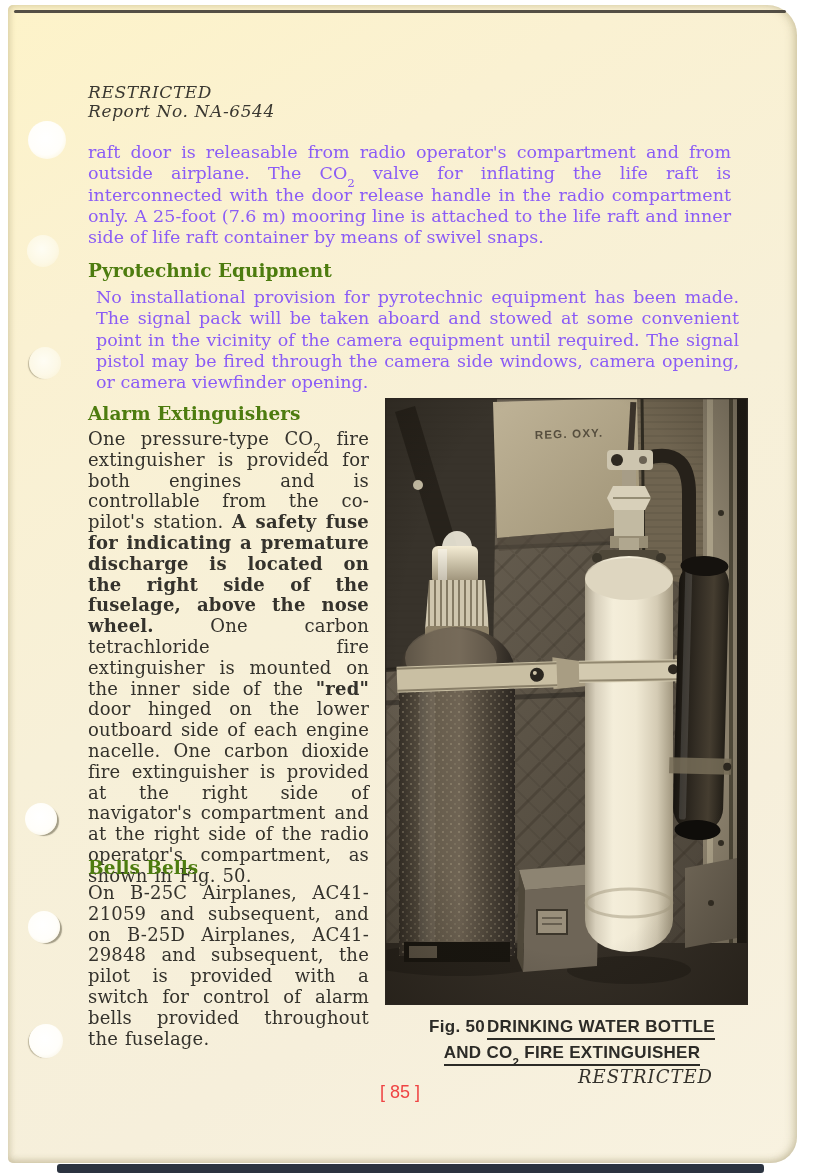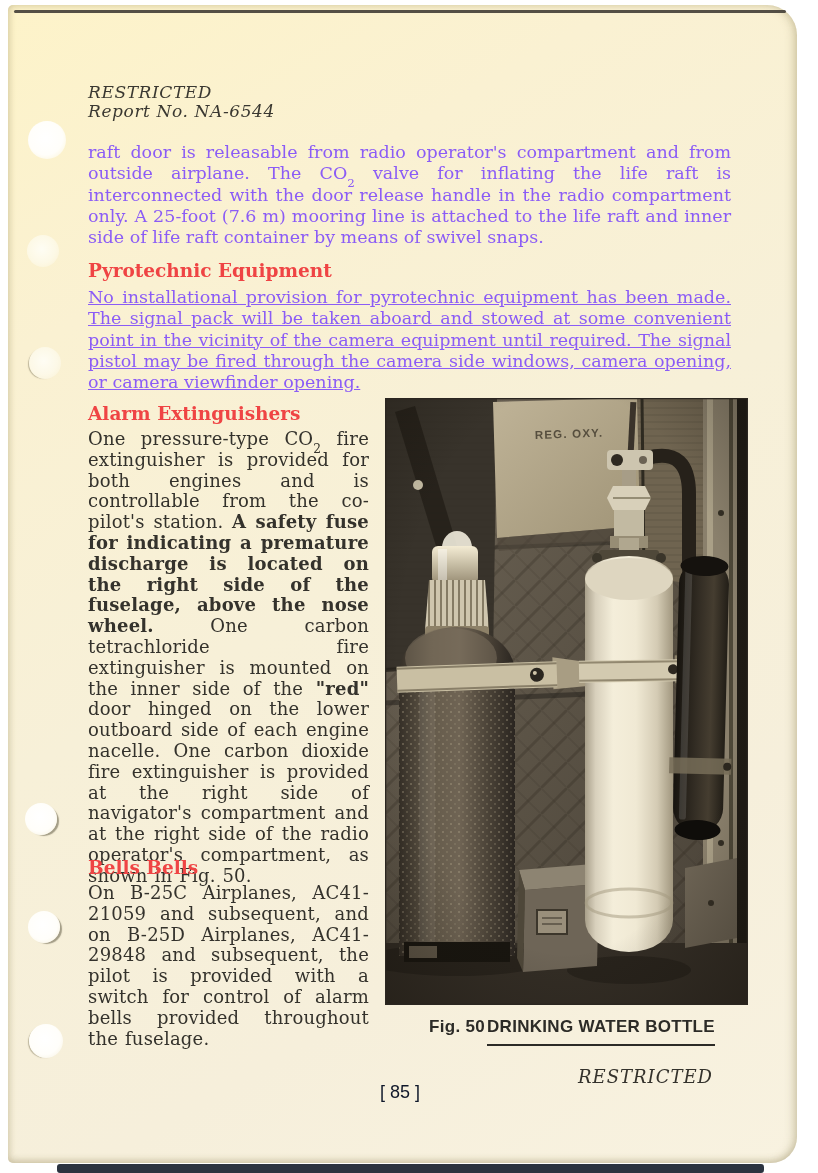--- a/index.html
+++ b/index.html
@@ -18,32 +18,32 @@
   .bottom-band{left:57px;top:1164px;width:707px;height:9px;background:#2b3340;border-radius:3px;}
 
   .hole{border-radius:50%;}
   .hole.strong{background:radial-gradient(circle at 46% 44%, #ffffff 0%, #fffefa 58%, rgba(255,254,246,0) 100%);}
   .hole.faint{background:radial-gradient(circle at 46% 44%, rgba(255,255,250,.85) 0%, rgba(255,255,248,.55) 55%, rgba(255,255,246,0) 100%);}
   .hole.arc-right{box-shadow:3px 2px 1px -1px rgba(95,90,68,.55);}
   .hole.arc-left{box-shadow:-2px 1px 1px -1px rgba(140,133,105,.55);}
   .hdr-line{font-style:italic;font-size:17px;line-height:19px;letter-spacing:.6px;color:#3a3831;white-space:nowrap;}
   .para{font-size:17.5px;line-height:21.3px;text-align:justify;color:#8b5cf6;}
   .para-col{font-size:18px;line-height:20.8px;text-align:justify;color:#34322c;letter-spacing:.2px;word-spacing:1px;hyphens:auto;}
-  .heading{font-weight:bold;font-size:18.5px;line-height:20px;color:#ef4444;white-space:nowrap;}
+  .heading{font-weight:bold;font-size:18.5px;line-height:20px;color:#4d7c0f;white-space:nowrap;}
   .b{font-weight:bold;}
   sub{font-size:68%;line-height:0;position:relative;top:.28em;}
 
   .caption{
     font-family:"Liberation Sans", sans-serif;font-weight:bold;font-size:17px;line-height:26px;
     color:#2c2b27;text-align:center;letter-spacing:.3px;white-space:nowrap;
   }
-  .caption .u{border-bottom:2.5px solid #2c2b27;padding-bottom:8px;}
+  .caption .u{border-bottom:2.5px solid #2c2b27;padding-bottom:2px;}
   .fig-label{margin-right:2px;}
   .restricted-bottom{font-style:italic;font-size:18px;letter-spacing:1px;color:#34322c;text-align:right;white-space:nowrap;}
-  .pagenum{font-family:"Liberation Sans", sans-serif;font-size:18px;color:#0f172a;text-align:center;white-space:nowrap;}
+  .pagenum{font-family:"Liberation Sans", sans-serif;font-size:18px;color:#ef4444;text-align:center;white-space:nowrap;}
 
   .photo-frame{left:385px;top:398px;width:363px;height:607px;}
   .photo-frame svg{display:block;width:100%;height:100%;}
 </style>
 </head>
 <body>
 
 <div class="page"></div>
 
 <div class="abs top-edge"></div>
@@ -56,21 +56,21 @@
 <div class="abs hole strong arc-right arc-left" style="left:29px;top:1024px;width:34px;height:34px;"></div>
 
 <div class="abs" style="left:88px;top:83px;">
   <div class="hdr-line">RESTRICTED</div>
   <div class="hdr-line">Report No. NA-6544</div>
 </div>
 
 <div class="abs para" style="left:88px;top:142px;width:643px;"><span>raft door is releasable from radio operator's compartment and from outside airplane.  The CO</span><sub>2</sub><span> valve for inflating the life raft is interconnected with the door release handle in the radio compartment only.  A 25-foot (7.6 m) mooring line is attached to the life raft and inner side of life raft container by means of swivel snaps.</span></div>
 
 <div class="abs heading" style="left:88px;top:261px;">Pyrotechnic Equipment</div>
-<div class="abs para" style="left:88px;top:287px;width:643px;text-decoration:underline;">No installational provision for pyrotechnic equipment has been made.  The signal pack will be taken aboard and stowed at some convenient point in the vicinity of the camera equipment until required.  The signal pistol may be fired through the camera side windows, camera opening, or camera viewfinder opening.</div>
+<div class="abs para" style="left:96px;top:287px;width:643px;">No installational provision for pyrotechnic equipment has been made.  The signal pack will be taken aboard and stowed at some convenient point in the vicinity of the camera equipment until required.  The signal pistol may be fired through the camera side windows, camera opening, or camera viewfinder opening.</div>
 
 <div class="abs heading" style="left:88px;top:404px;">Alarm Extinguishers</div>
 <div class="abs para-col" style="left:88px;top:429px;width:281px;"><span>One pressure-type CO</span><sub>2</sub><span> fire extinguisher is provided for both engines and is controllable from the co-pilot's station. </span><span class="b">A safety fuse for indicating a premature discharge is located on the right side of the fuselage, above the nose wheel.</span><span> One carbon tetrachloride fire extinguisher is mounted on the inner side of the </span><span class="b">"red"</span><span> door hinged on the lower outboard side of each engine nacelle. One carbon dioxide fire extinguisher is provided at the right side of navigator's compartment and at the right side of the radio operator's compartment, as shown in Fig. 50.</span></div>
 
 <div class="abs heading" style="left:88px;top:858px;">Bells Bells</div>
 <div class="abs para-col" style="left:88px;top:883px;width:281px;">On B-25C Airplanes, AC41-21059 and subsequent, and on B-25D Airplanes, AC41-29848 and subsequent, the pilot is provided with a switch for control of alarm bells provided throughout the fuselage.</div>
 
 <div class="abs photo-frame">
 <svg viewBox="0 0 363 607" xmlns="http://www.w3.org/2000/svg">
   <defs>
@@ -232,18 +232,19 @@
   <polygon points="300,470 352,460 352,540 300,550" fill="#6b6253"></polygon>
   <circle cx="326" cy="505" r="3" fill="#332e24"></circle>
 
   <rect x="0" y="0" width="363" height="607" fill="url(#vign)"></rect>
   <rect x="0.5" y="0.5" width="362" height="606" fill="none" stroke="#2b2620" stroke-width="1.5"></rect>
 </svg>
 </div>
 
 <div class="abs caption" style="left:388px;top:1014px;width:368px;">
   <div><span class="fig-label">Fig. 50</span><span class="u">DRINKING WATER BOTTLE</span></div>
+  <div><span class="u"><span>AND CO</span><sub>2</sub><span> FIRE EXTINGUISHER</span></span></div>
 </div>
 
 <div class="abs restricted-bottom" style="left:488px;top:1066px;width:225px;">RESTRICTED</div>
 <div class="abs pagenum" style="left:350px;top:1082px;width:100px;">[ 85 ]</div>
 
 <div class="abs bottom-band"></div>
 
 </body></html>

